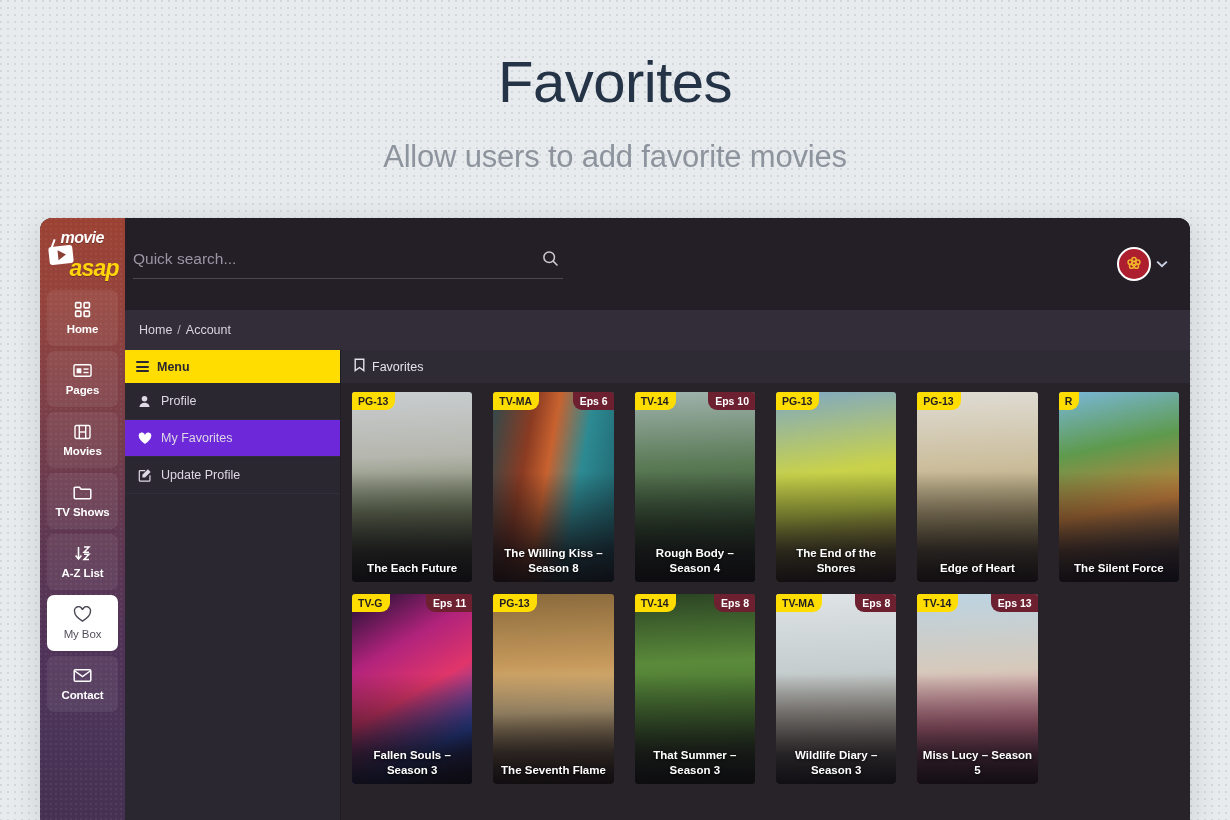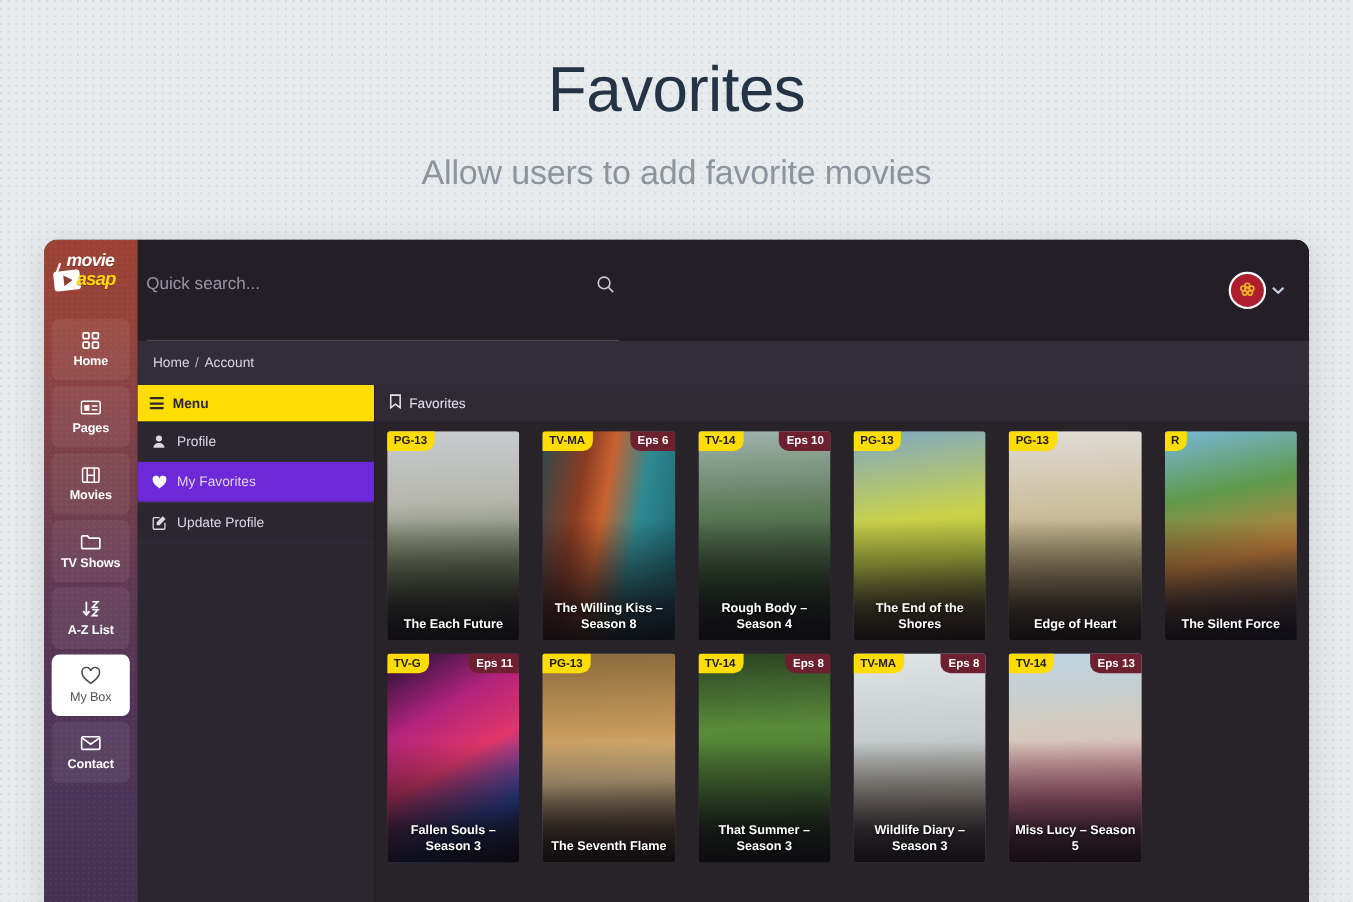--- a/index.html
+++ b/index.html
@@ -52,22 +52,22 @@
     position: relative; z-index: 2;
   }
   .logo-inner { position: relative; width: 68px; height: 46px; }
   .logo-word1 {
     position: absolute; top: 0px; left: 12px;
     font-size: 16px; font-weight: bold; color: #ffffff;
     font-style: italic; letter-spacing: -0.6px;
     text-shadow: 0 1px 0 rgba(0,0,0,.25);
   }
   .logo-word2 {
-    position: absolute; top: 15px; left: 21px;
-    font-size: 17px; font-weight: bold; color: #ffd60a;
+    position: absolute; top: 26px; left: 21px;
+    font-size: 23px; font-weight: bold; color: #ffd60a;
     font-style: italic; letter-spacing: -0.8px;
     text-shadow: 0 1px 0 rgba(0,0,0,.25);
   }
   .logo-play {
     position: absolute; top: 17px; left: 0px;
     width: 24px; height: 18px; background: #fff; border-radius: 3px;
     display:flex; align-items:center; justify-content:center;
     transform: rotate(-6deg);
   }
   .logo-play i {
@@ -89,21 +89,21 @@
   .nav-item.active { background: #ffffff; color: #4a4a55; }
   .nav-item.active .nav-label { color: #55505c; font-weight: 500; }
   .nav-icon { height: 17px; display:flex; align-items:center; justify-content:center; }
   .nav-icon svg { display:block; }
 
   
   .main { flex: 1; min-width: 0; display: flex; flex-direction: column; background: #272329; }
 
   .topbar {
     height: 92px; background: #241f27; flex: 0 0 92px;
-    display: flex; padding: 0 22px 0 8px;
+    display: flex; align-items: center; padding: 0 22px 0 8px;
   }
   .search-wrap {
     width: 430px; margin-left: 0px; position: relative;
     border-bottom: 1px solid #4d4752; padding: 0 0 10px 0;
     display: flex; align-items: center;
   }
   .search-input {
     flex: 1; background: transparent; border: none; outline: none;
     color: #cfc9d4; font-size: 15.5px; font-family: inherit;
   }

